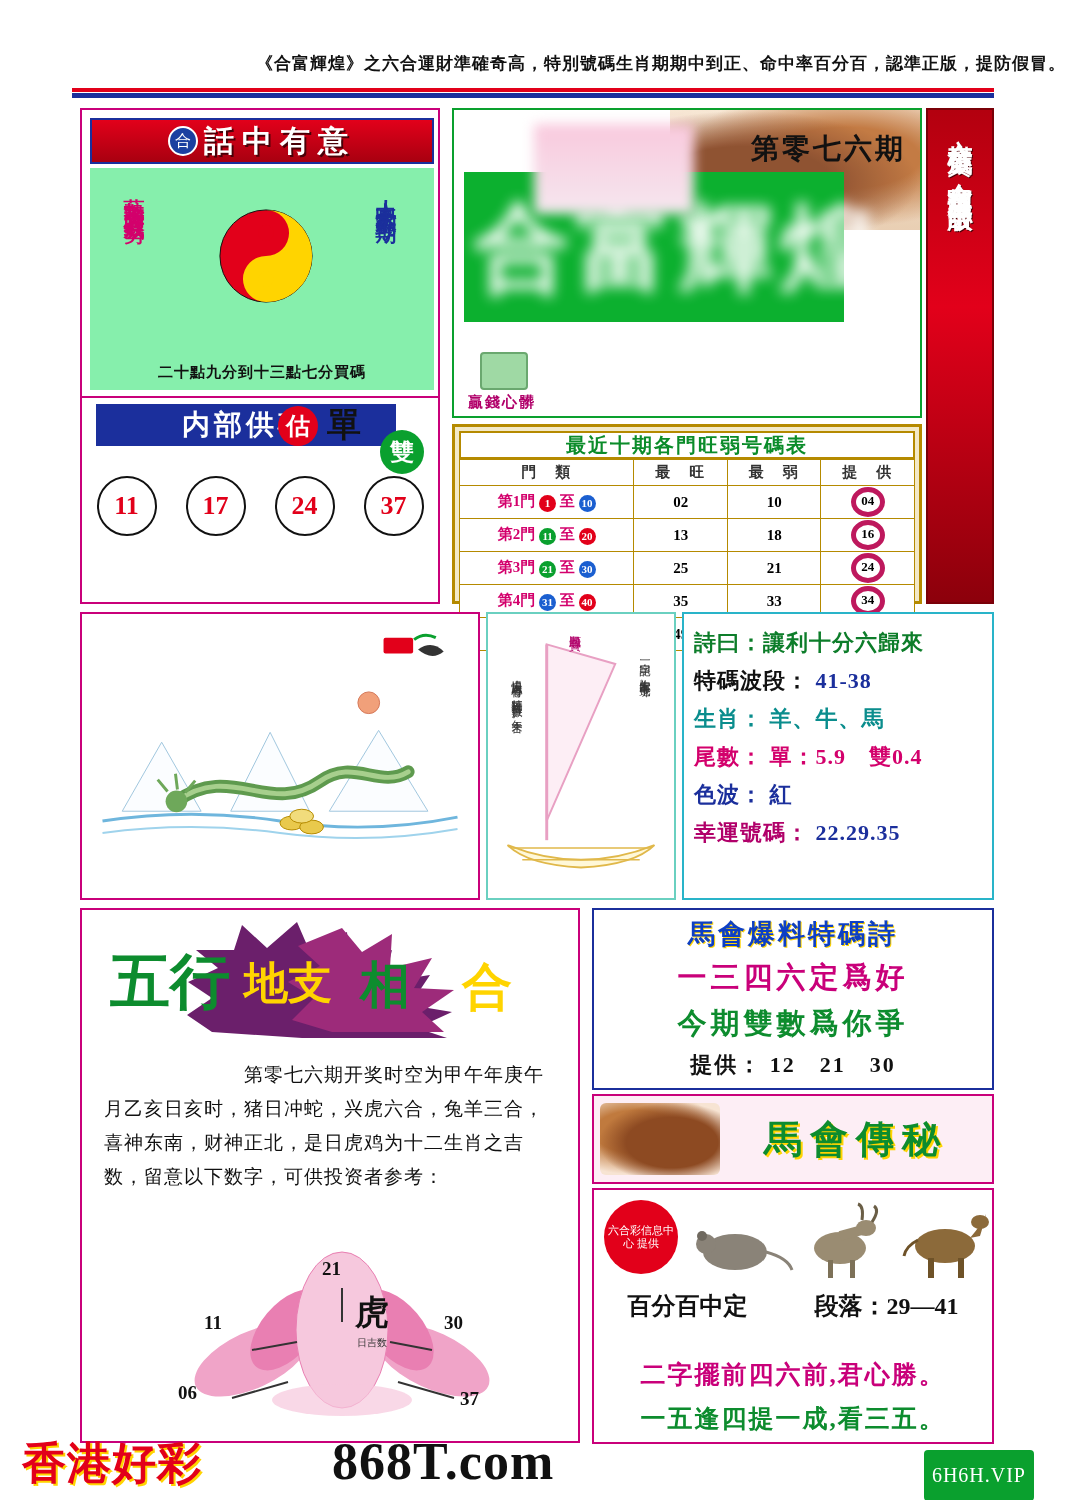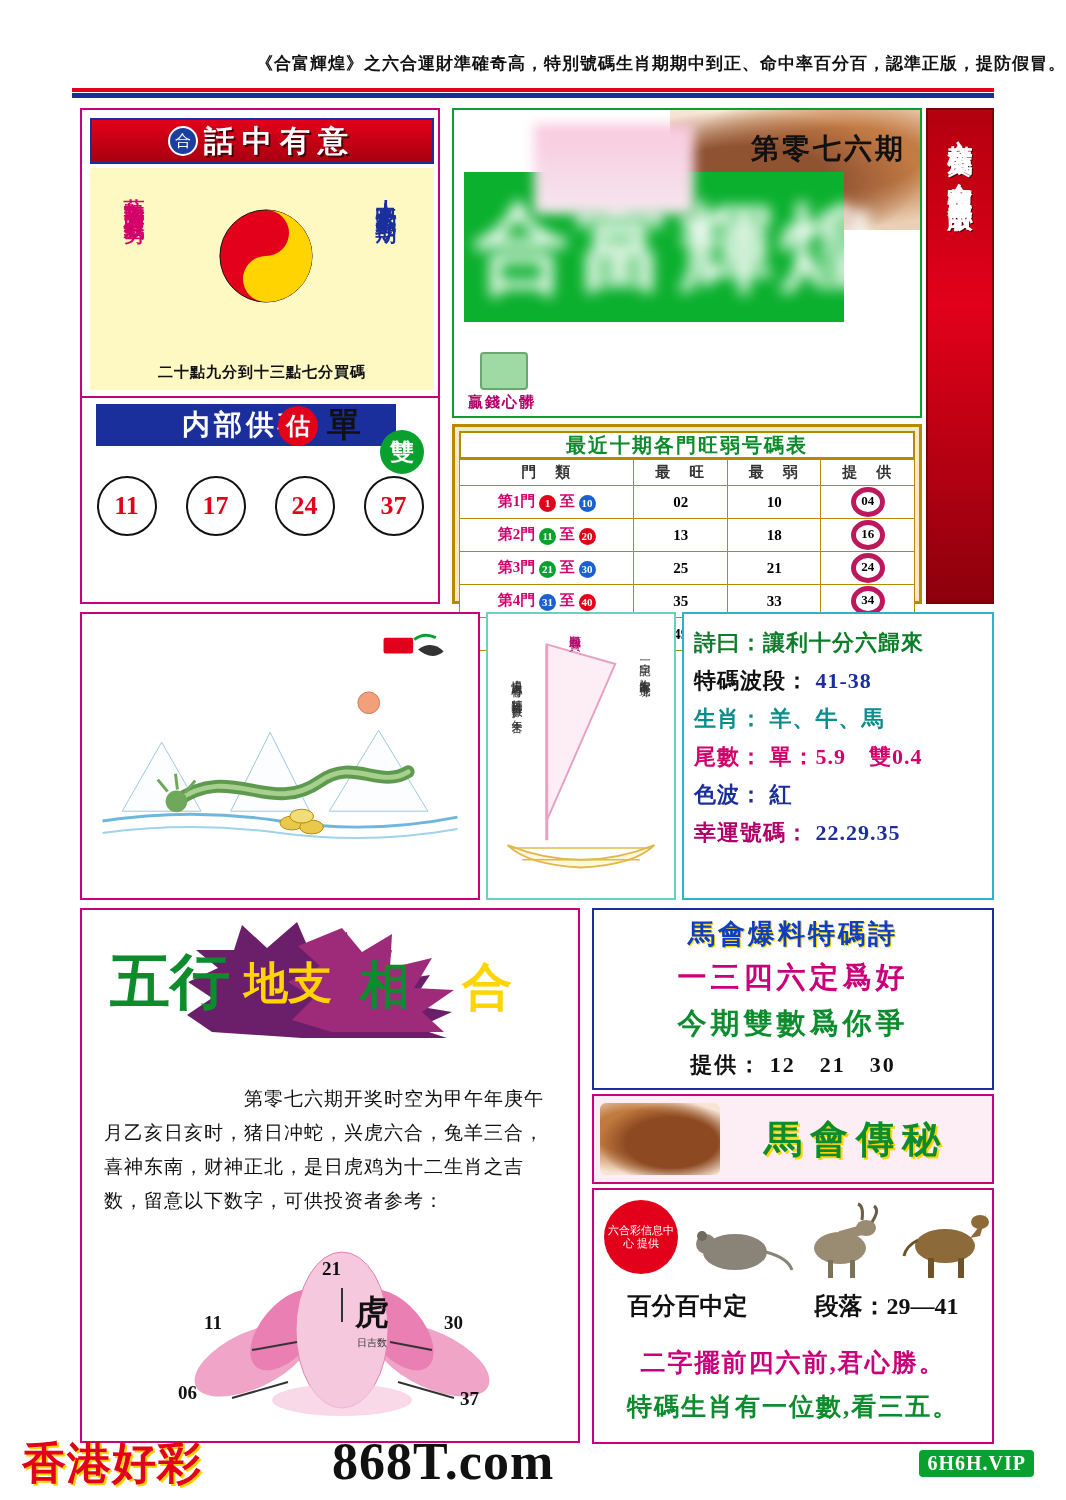--- a/index.html
+++ b/index.html
@@ -42,21 +42,21 @@
     background:#1b3fa0; color:#fff; font-size:16px;
     display:flex; align-items:center; justify-content:center;
     margin-right:6px; border:2px solid #fff; box-sizing:border-box;
   }
   #hzyy-title .txt {
     color:#fff; font-weight:bold; font-size:30px; letter-spacing:8px;
     text-shadow:2px 2px 0 #4a0008;
   }
   #hzyy-body {
     position:absolute; left:8px; top:58px; width:344px; height:222px;
-    background:#fef9c3; box-sizing:border-box;
+    background:#86efac; box-sizing:border-box;
   }
   .vtext {
     writing-mode:vertical-rl; text-orientation:upright;
     font-weight:bold; letter-spacing:4px;
   }
   #hzyy-left-v {
     position:absolute; left:30px; top:14px; height:170px;
     color:#d3006c; font-size:21px;
   }
   #hzyy-right-v {
@@ -239,21 +239,21 @@
   .pline .num { color:#1b2f9c; }
 
   
   #wuxing {
     left:80px; top:908px; width:500px; height:535px;
     border:2px solid #c9007a; background:#fff; box-sizing:border-box;
   }
   #wx-burst { position:absolute; left:10px; top:10px; width:476px; height:120px; }
   #wx-text {
     position:absolute; left:22px; top:148px; width:450px;
-    font-size:19px; line-height:34px; color:#111; letter-spacing:1px;margin-top:24px;
+    font-size:19px; line-height:34px; color:#111; letter-spacing:1px;
   }
   #wx-text .indent { display:inline-block; width:140px; }
   #lotus { position:absolute; left:110px; top:320px; width:300px; height:200px; }
   .lotus-num { position:absolute; font-size:19px; font-weight:bold; color:#111; }
   #lt-tiger {
     position:absolute; left:148px; top:60px; width:64px; text-align:center;
     font-size:34px; font-weight:bold; color:#111;
   }
   #lt-tiger small { display:block; font-size:10px; color:#333; font-weight:normal; }
 
@@ -305,43 +305,43 @@
     border-radius:50%; background:#e2001a; color:#fff;
     display:flex; align-items:center; justify-content:center;
     font-size:11px; text-align:center; line-height:13px;
   }
   #an-row { position:absolute; left:96px; top:10px; width:300px; height:80px; }
   #an-line1 {
     position:absolute; left:0; top:100px; width:398px;
     display:flex; align-items:center; justify-content:space-around;
     font-size:24px; font-weight:bold; color:#111;
   }
-  .an-l { text-align:center; font-size:25px; font-weight:bold; letter-spacing:2px; margin-top:8px; }
+  .an-l { text-align:center; font-size:25px; font-weight:bold; letter-spacing:2px; margin-top:20px; }
   #an-l2 { position:absolute; left:0; top:148px; width:398px; color:#c9007a; }
   #an-l3 { position:absolute; left:0; top:192px; width:398px; color:#0d8c2e; }
 
   
   #footer {
     position:absolute; left:22px; bottom:8px; width:1020px; height:60px;
   }
   #fw-left {
     position:absolute; left:0; top:2px;
     font-size:44px; font-weight:bold; color:#e2001a;
     letter-spacing:1px;
     text-shadow:2px 2px 0 #ffd400;
   }
   #fw-right {
     position:absolute; left:310px; top:0;
     font-size:52px; font-weight:bold; color:#111;
     letter-spacing:1px;
   }
   #fw-badge {
     position:absolute; right:8px; top:18px;
-    background:#0aa02e; color:#fff; font-size:20px; font-weight:bold;
-    padding:2px 8px; border-radius:4px; letter-spacing:1px;
+    background:#0aa02e; color:#fff; font-size:20px; font-weight:normal;
+    padding:14px 8px; border-radius:4px; letter-spacing:1px;
   }
 </style>
 </head>
 <body>
 
 <div class="page">
 
   <div class="top-line">《合富輝煌》之六合運財準確奇高，特別號碼生肖期期中到正、命中率百分百，認準正版，提防假冒。</div>
   <div class="rule-red"></div>
   <div class="rule-blue"></div>
@@ -609,21 +609,21 @@
         <path d="M228,40 q-12,6 -14,16" stroke="#6e5228" stroke-width="3" fill="none"></path>
       </svg>
     </div>
     <div id="an-line1">
       <span>百分百中定</span>
       <span>
         <span>段落：</span><span>29—41</span>
       </span>
     </div>
     <div class="an-l" id="an-l2">二字擺前四六前,君心勝。</div>
-    <div class="an-l" id="an-l3">特碼生肖有一位數,看三五。</div>
+    <div class="an-l" id="an-l3">一五逢四提一成,看三五。</div>
   </div>
 
   <div id="footer">
     <div id="fw-left">香港好彩</div>
     <div id="fw-right">868T.com</div>
     <div id="fw-badge">6H6H.VIP</div>
   </div>
 
 </div>
 

